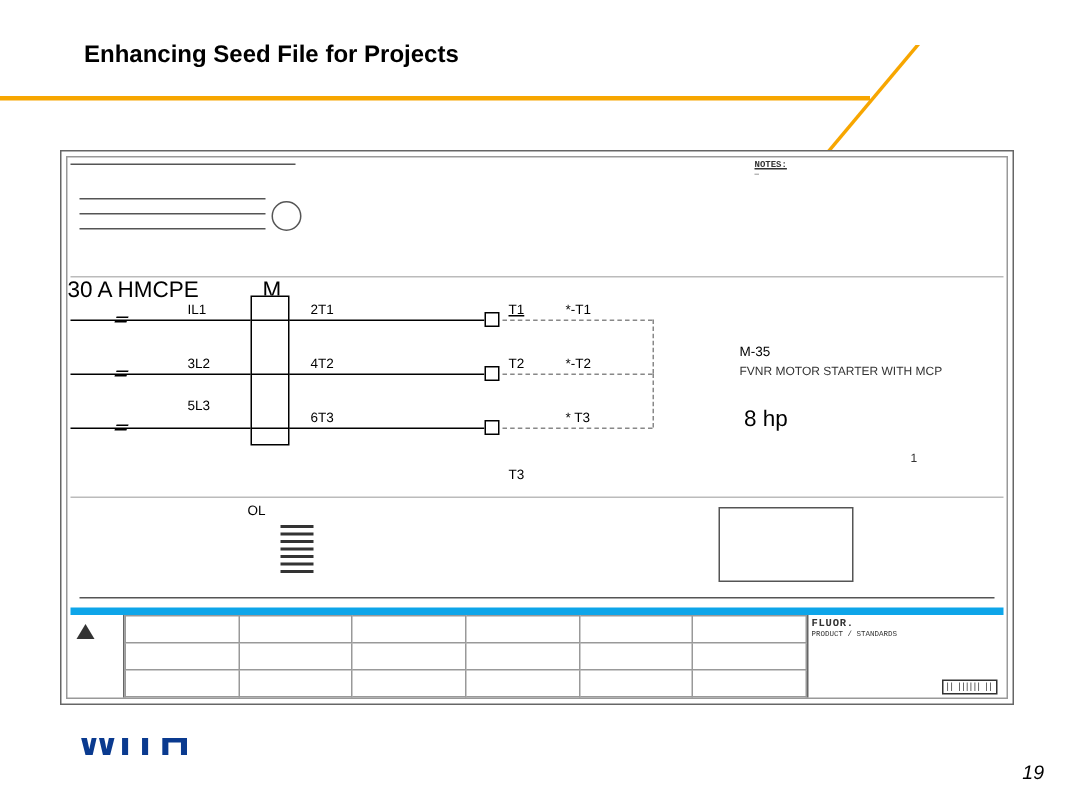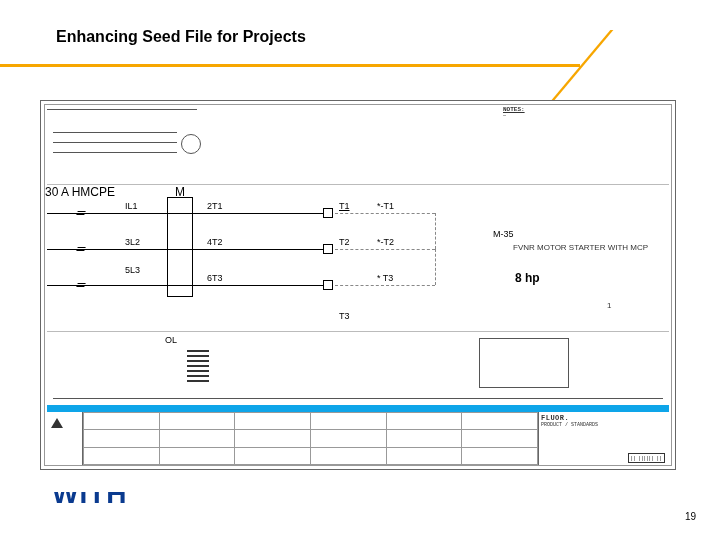--- a/index.html
+++ b/index.html
@@ -78,21 +78,21 @@
   .top-strip .notes {
     position:absolute; right:6px; top:2px; width:160px; font-size:5px; color:#333;
     line-height:1.1;
   }
   .top-strip .notes .h { font-weight:bold; font-size:6px; text-decoration:underline; }
 
   .main-schematic {
     position: absolute;
     top: 90px; left: 6px; right: 6px; height: 130px;
   }
-  .lbl { position:absolute; font-size:12px; font-family: Arial, sans-serif; color:#000; }
+  .lbl { position:absolute; font-size:15px; font-family: Arial, sans-serif; color:#000; }
   .lbl.small { font-size:9px; }
   .lbl.tiny { font-size:8px; color:#333; }
 
   .hline { position:absolute; height:1px; background:#000; }
   .block { position:absolute; border:1px solid #000; background:#fff; }
   .breaker { position:absolute; width:8px; height:4px; border-top:1px solid #000; border-bottom:1px solid #000; transform: skewX(-20deg); }
   .sqbox { position:absolute; width:10px; height:10px; border:1px solid #000; background:#fff; }
   .motor {
     position:absolute; width:44px; height:44px; border:1.5px solid #000; border-radius:50%;
     display:flex; align-items:center; justify-content:center; font-size:10px; font-family:Arial,sans-serif;
@@ -104,21 +104,21 @@
     position:absolute; left:6px; right:6px; top: 230px; height: 70px;
     border-top:1px solid #bbb;
   }
   .lower-strip .coil { position:absolute; left:140px; top:18px; width:22px; height:34px; }
   .coil .bar { position:absolute; left:0; right:0; height:2px; background:#333; }
   .lower-strip .framebox { position:absolute; right:100px; top:6px; width:90px; height:50px; border:1px solid #555; }
   .lower-strip .linebox { position:absolute; left:6px; right:6px; bottom:2px; height:1px; background:#555; }
 
   .titleblock {
     position:absolute; left:6px; right:6px; bottom:4px; height:60px;
-    border-top:7px solid #0ea5e9;
+    border-top:5px solid #0ea5e9;
   }
   .tb-left {
     position:absolute; left:0; top:0; bottom:0; width:36px; border-right:1px solid #666;
   }
   .tb-left .tri {
     position:absolute; left:4px; top:6px; width:0;height:0;
     border-left:6px solid transparent; border-right:6px solid transparent; border-bottom:10px solid #333;
   }
   .tb-grid {
     position:absolute; left:36px; top:0; bottom:0; right:130px;
@@ -142,21 +142,21 @@
     height: 30px;
     color: #0a3a8f;
     font-family: Arial, sans-serif;
     font-weight: 900;
     font-size: 28px;
     letter-spacing: 1px;
     overflow: hidden;
   }
   .logo .txt { position:absolute; top:-14px; left:0; }
   .pagenum {
-    position:absolute; right:24px; bottom:18px; font-size:10px; color:#000;
+    position:absolute; right:24px; bottom:18px; font-size:13px; color:#000;font-style:italic;
   }
 </style>
 </head>
 <body>
 
 <div class="title">Enhancing Seed File for Projects</div>
 <div class="underline-bar"></div>
 <div class="diag-accent"></div>
 
 <div class="drawing">
@@ -216,22 +216,22 @@
     <div class="dotted" style="left:288px; top:58px; width:100px;"></div>
     <div class="dotted" style="left:288px; top:94px; width:100px;"></div>
     <span class="lbl small" style="left:330px; top:10px;text-align:right;">*-T1</span>
     <span class="lbl small" style="left:330px; top:46px;">*-T2</span>
     <span class="lbl small" style="left:330px; top:82px;">* T3</span>
 
     <div class="dotted v" style="left:388px; top:22px; height:36px;"></div>
     <div class="dotted v" style="left:388px; top:58px; height:36px;"></div>
 
     <span class="lbl small" style="left:446px; top:38px;">M-35</span>
-    <span class="lbl tiny" style="left:446px; top:52px; white-space:nowrap;margin-left:20px;">FVNR MOTOR STARTER WITH MCP</span>
-    <span class="lbl" style="left:468px; top:80px; font-weight:bold;">8 hp</span>
+    <span class="lbl tiny" style="left:446px; top:52px; white-space:nowrap;">FVNR MOTOR STARTER WITH MCP</span>
+    <span class="lbl" style="left:449px; top:80px; font-weight:normal;">8 hp</span>
 
     <span class="lbl tiny" style="left:560px; top:110px;">1</span>
   </div>
 
   <div class="lower-strip">
     <div class="coil">
       <div class="bar" style="top:0;"></div>
         <div class="bar" style="top:5px;"></div>
       <div class="bar" style="top:10px;"></div>
         <div class="bar" style="top:15px;"></div>

